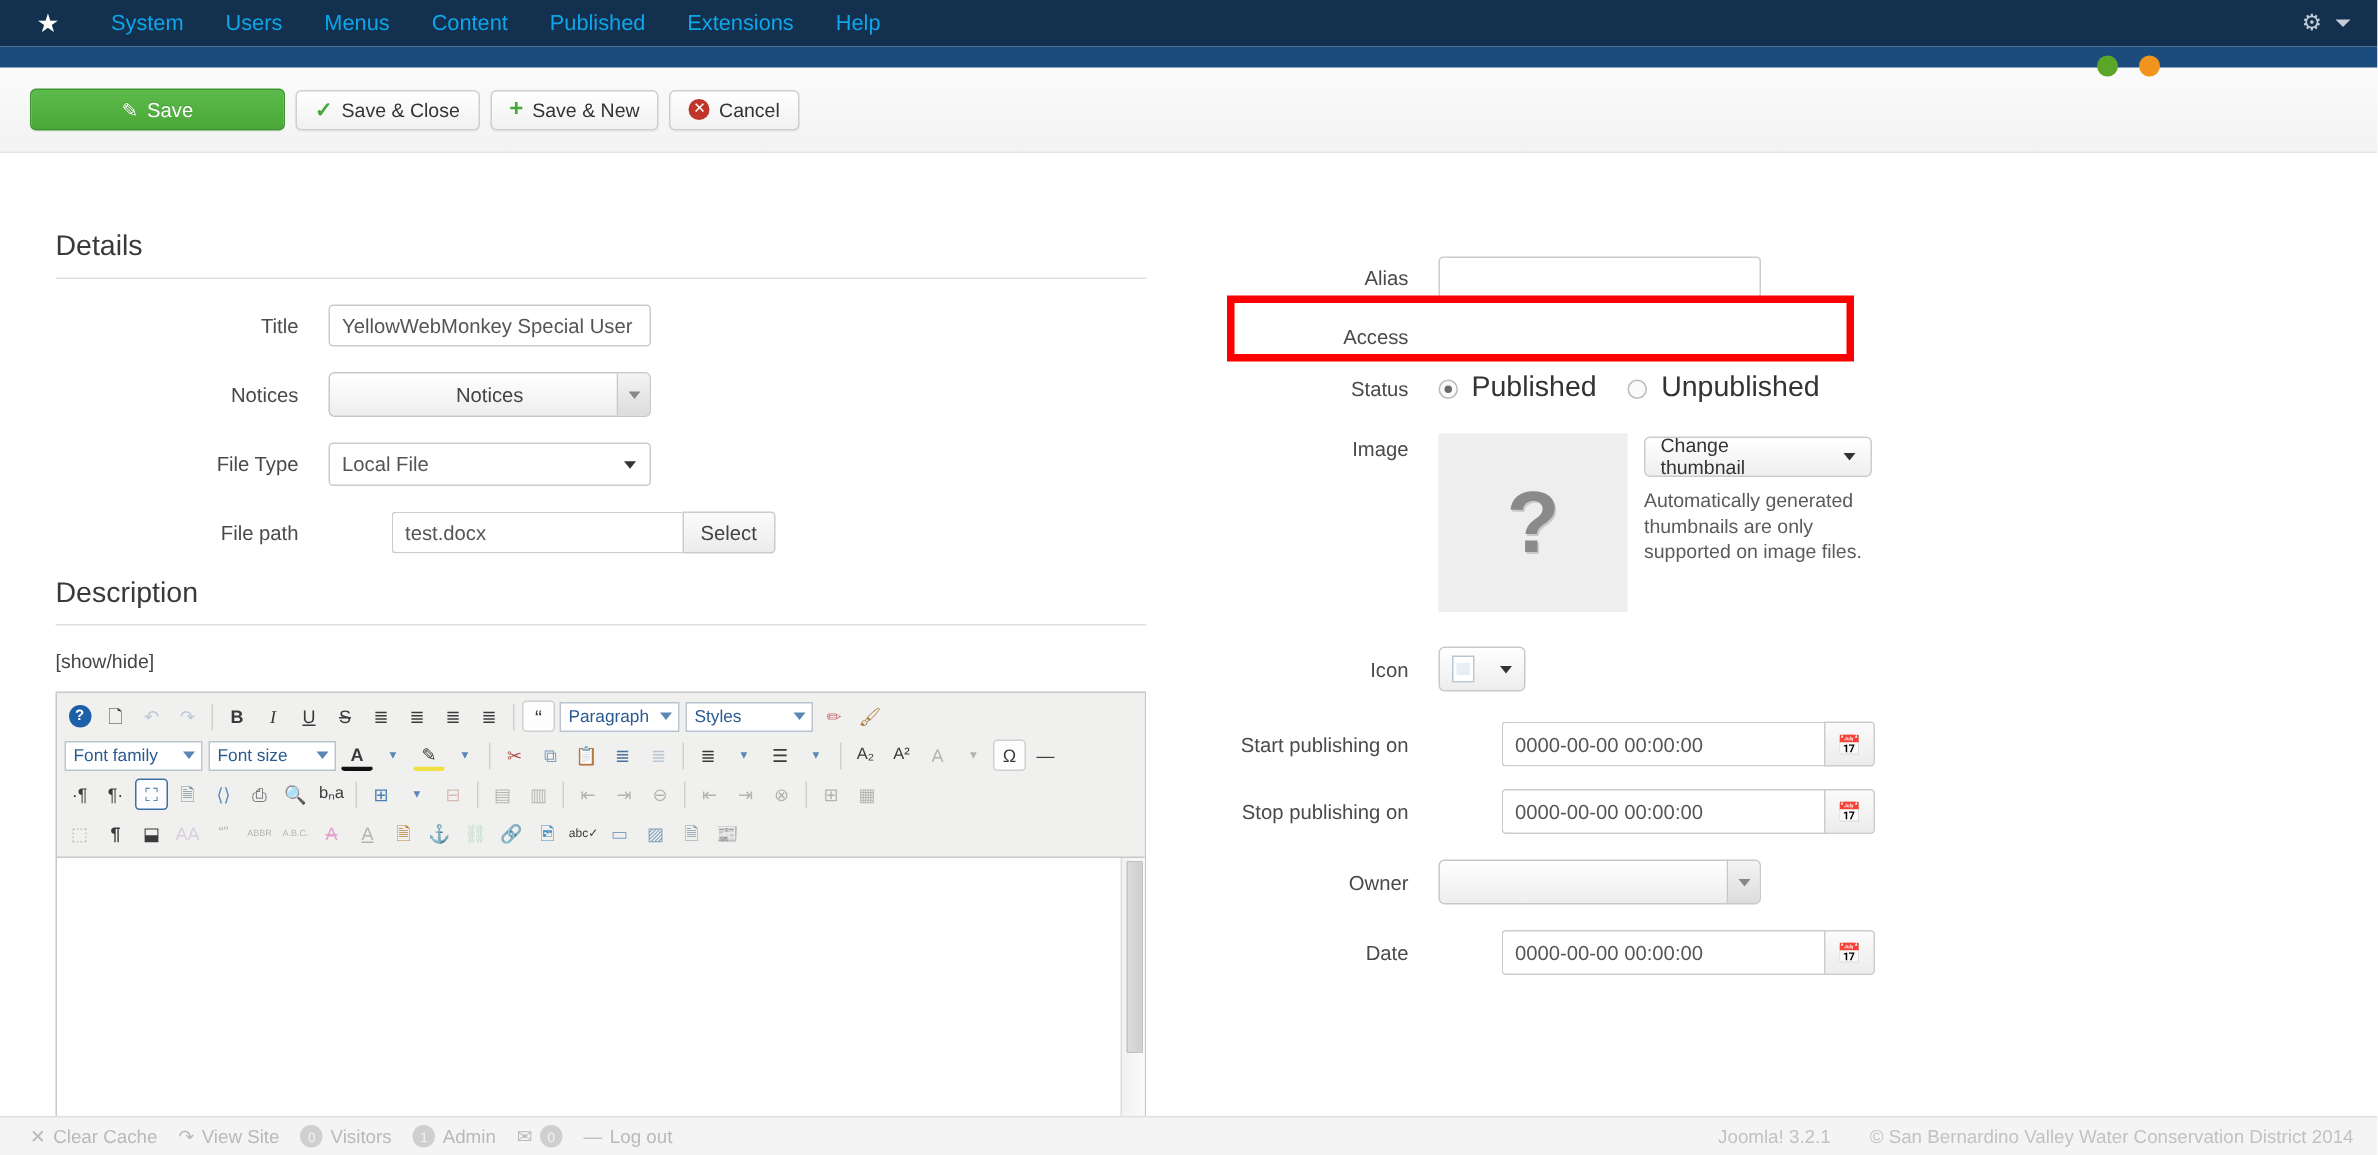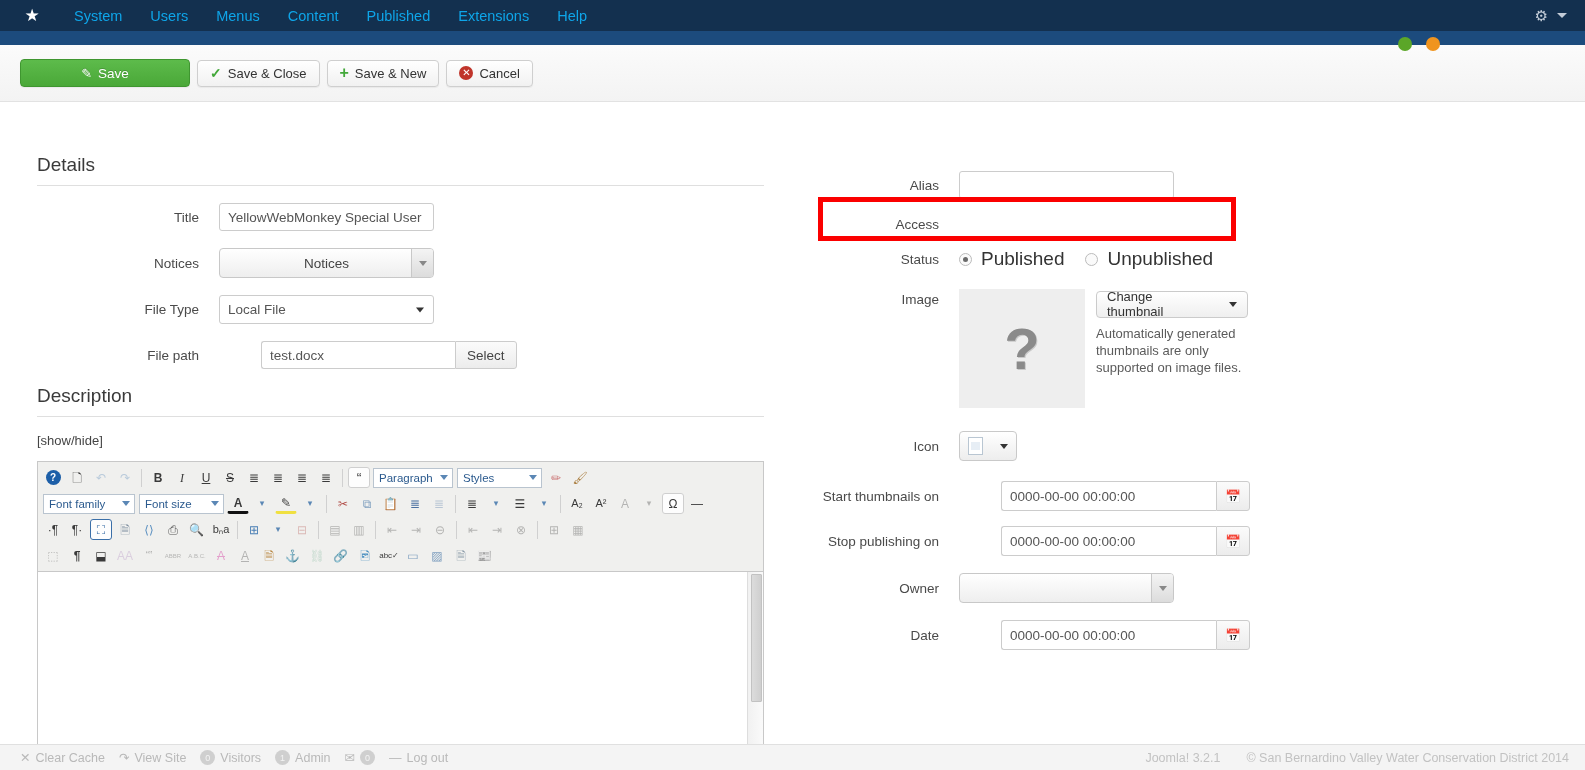--- a/index.html
+++ b/index.html
@@ -520,21 +520,21 @@
       <div class="flabel">Icon</div>
       <div class="fctl">
         <div class="icon-picker">
           <span class="doc-glyph"></span>
           <span style="width:0;height:0;border-left:4px solid transparent;border-right:4px solid transparent;border-top:5px solid #333;"></span>
         </div>
       </div>
     </div>
 
     <div class="frow" style="margin-top:20px;">
-      <div class="flabel">Start thumbnails on</div>
+      <div class="flabel">Start publishing on</div>
       <div class="fctl">
         <div class="input-append">
           <input class="inp" style="width: 215px; height: 30px;" value="0000-00-00 00:00:00">
           <div class="cal-btn">📅</div>
         </div>
       </div>
     </div>
 
     <div class="frow" style="margin-top:15px;">
       <div class="flabel">Stop publishing on</div>

